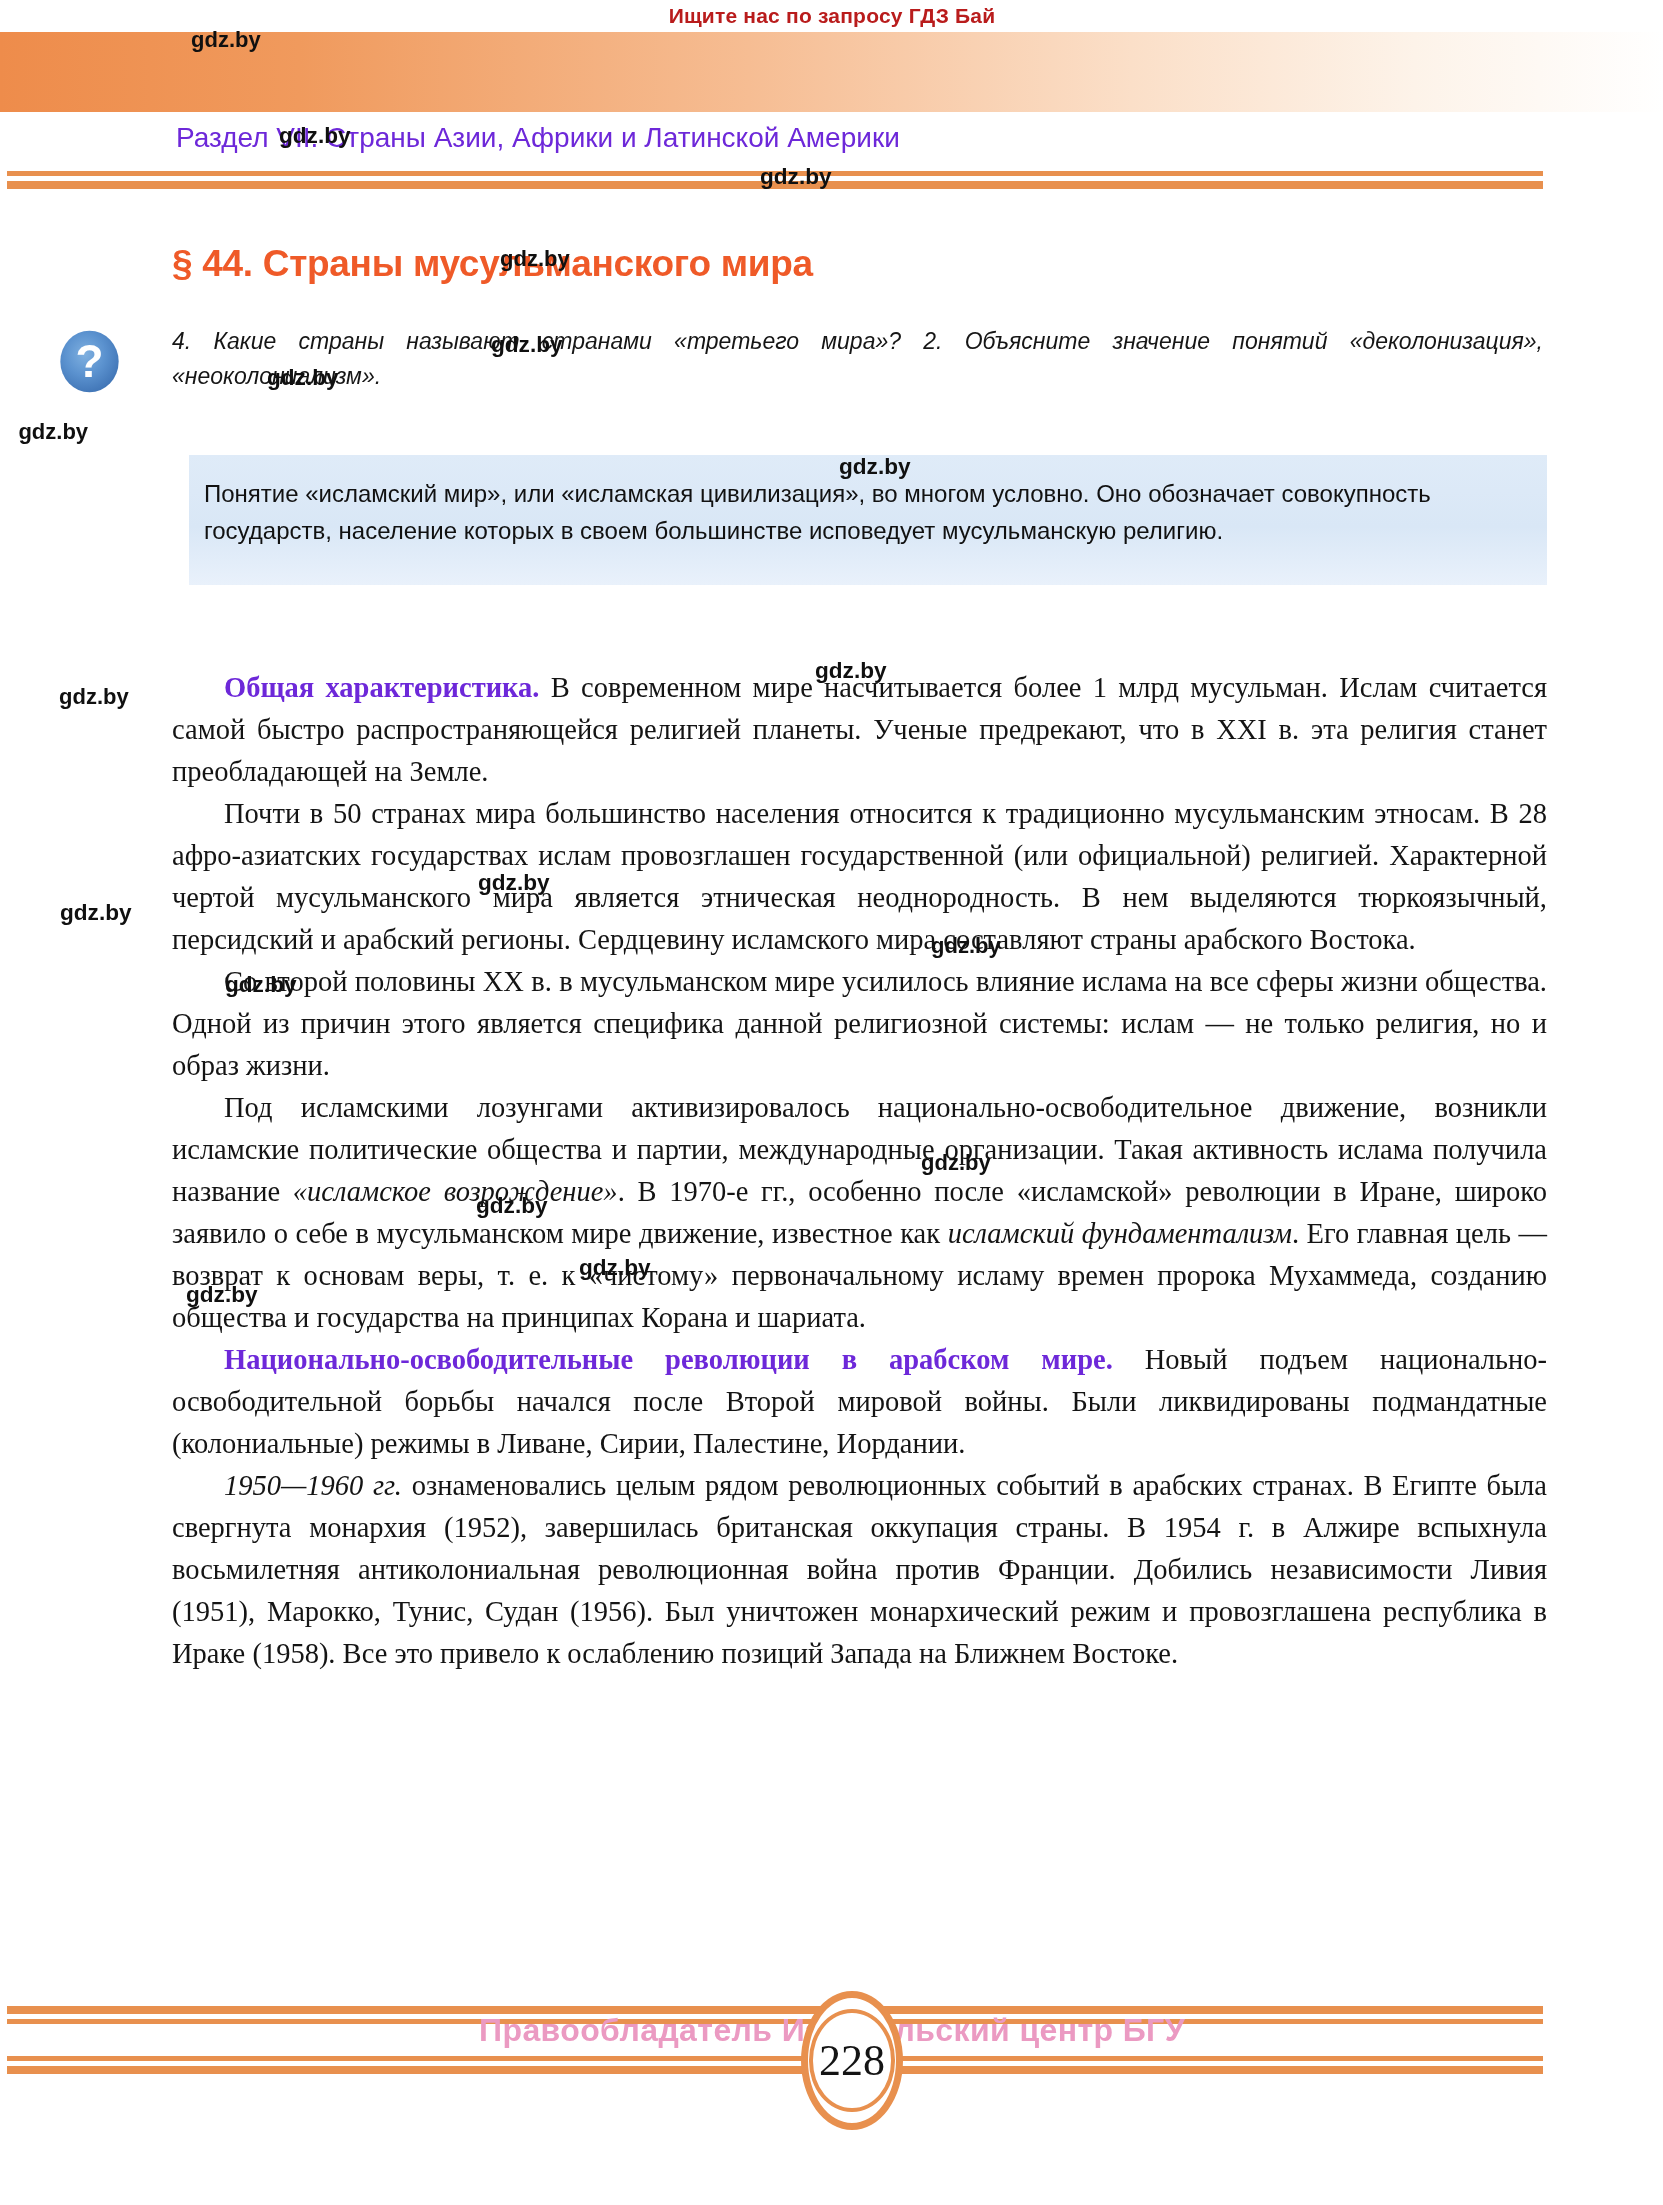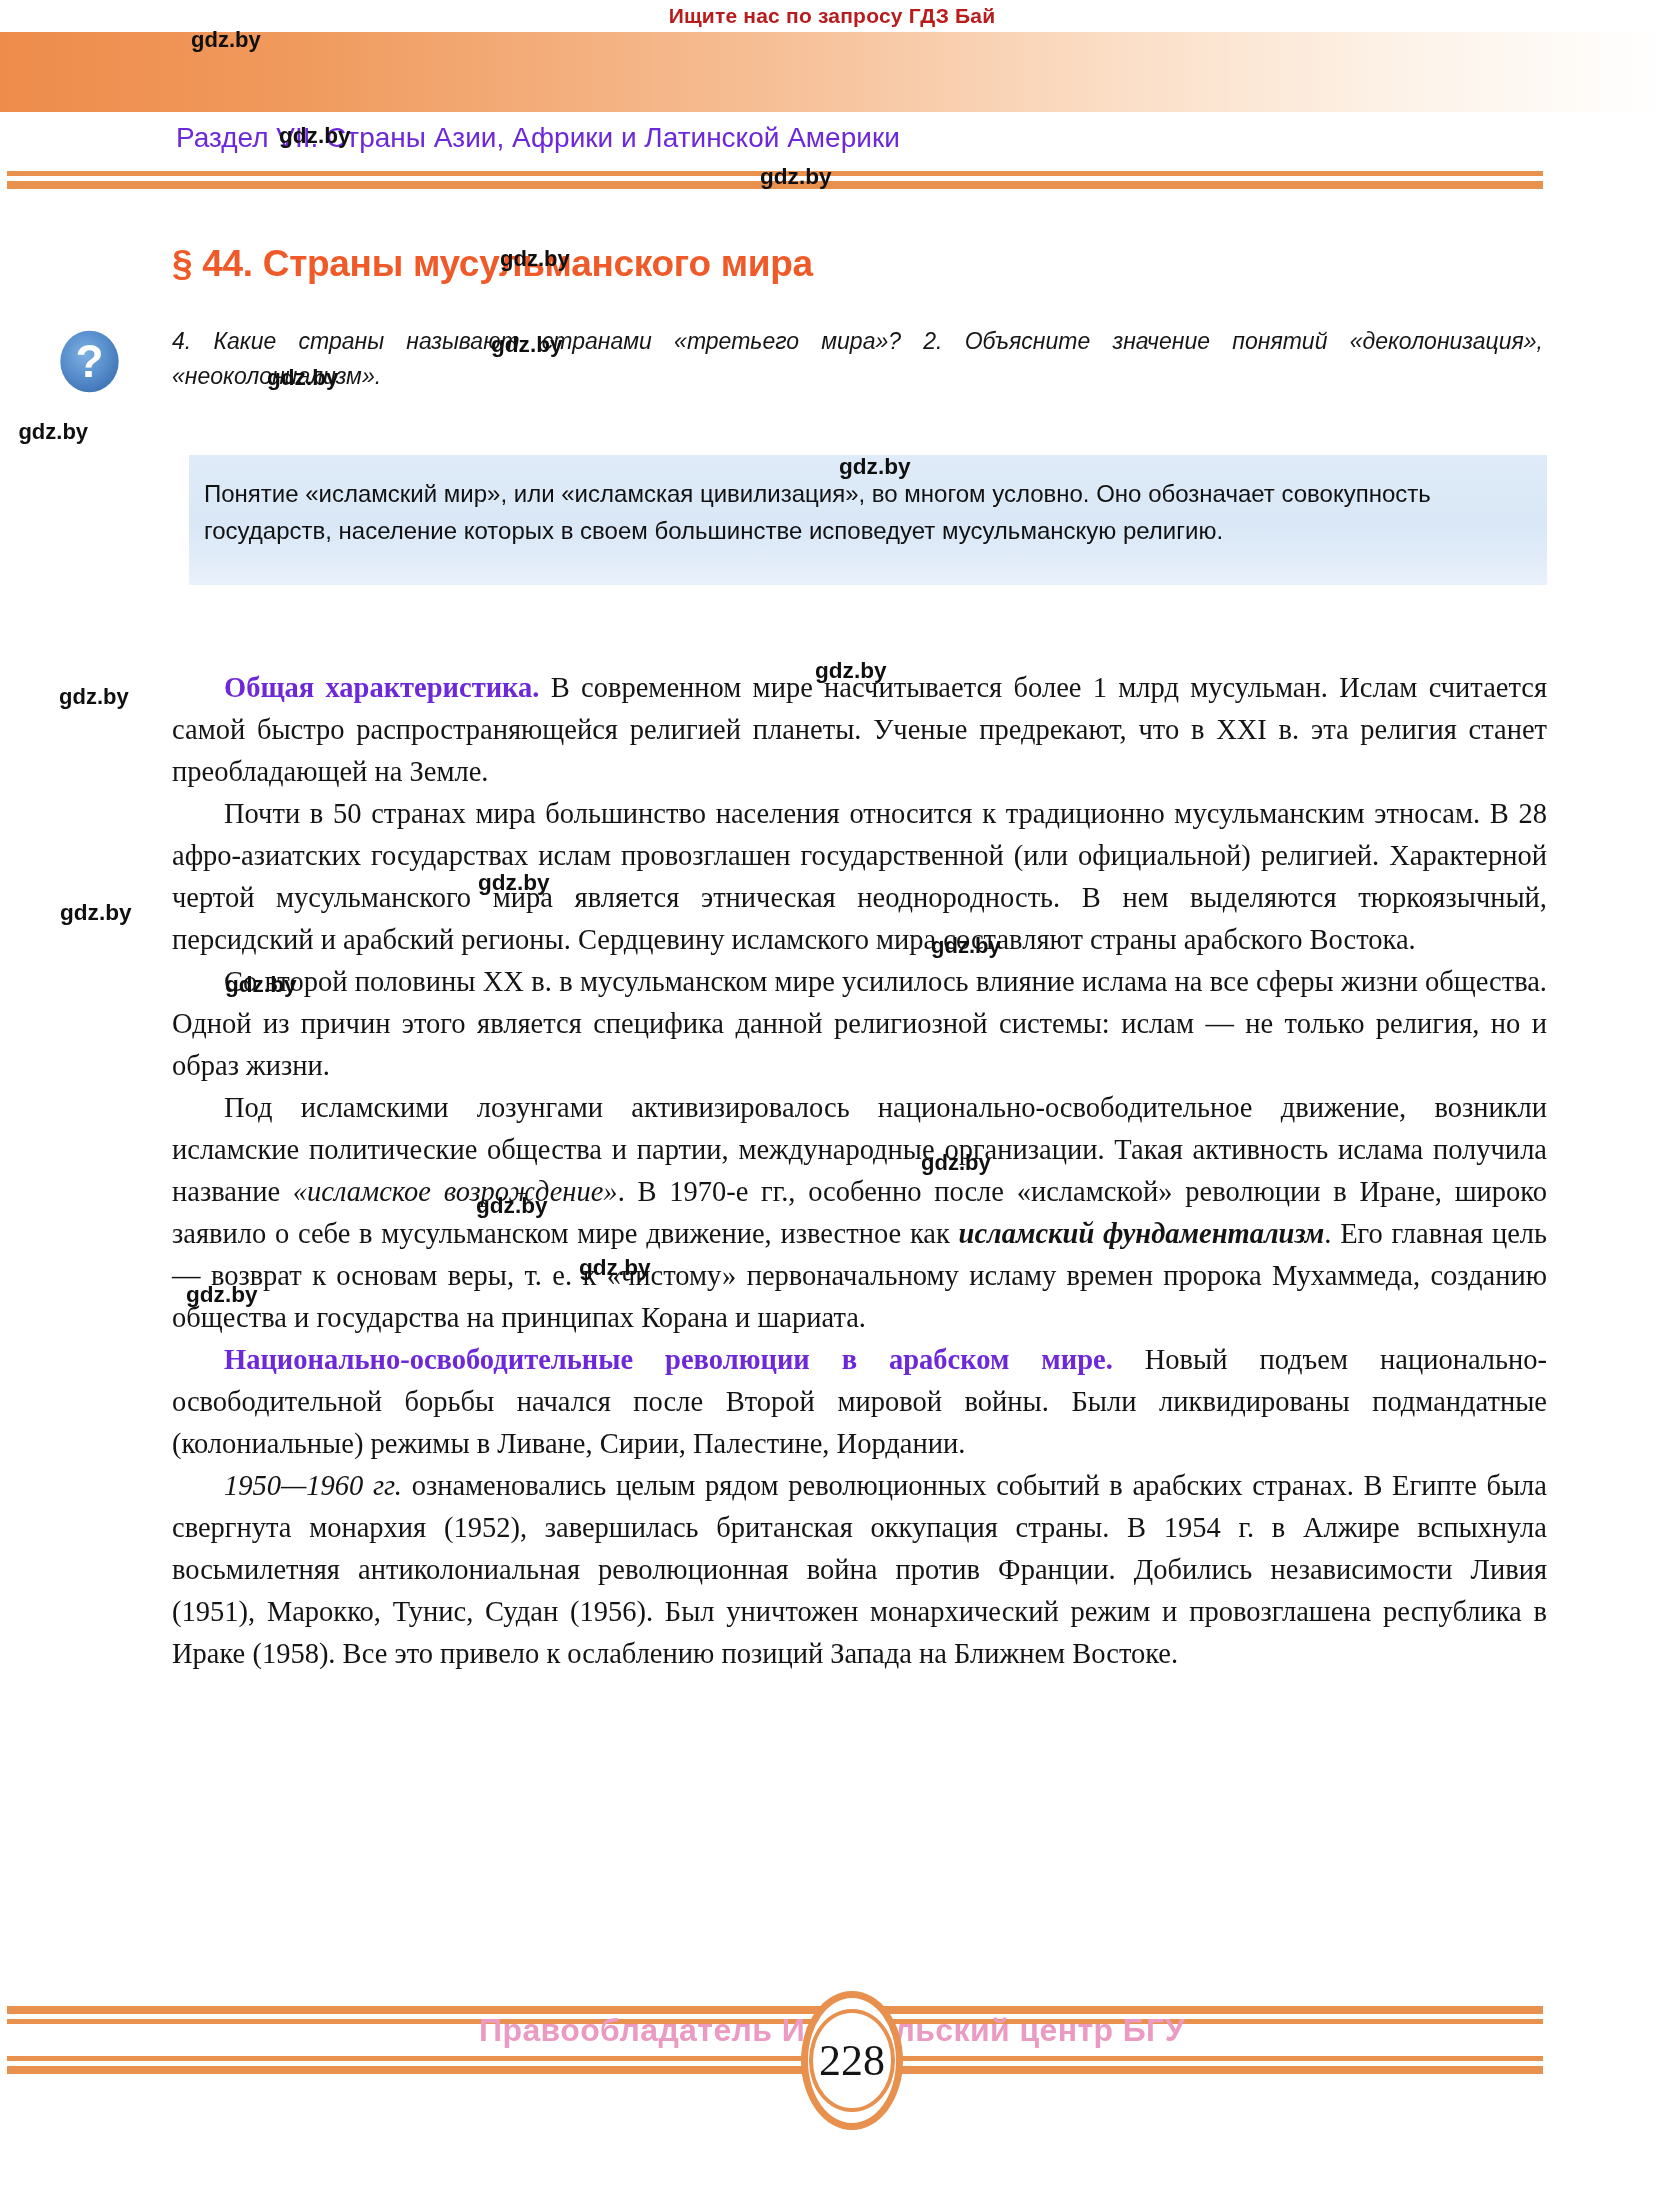--- a/index.html
+++ b/index.html
@@ -154,21 +154,21 @@
     text-align: justify;
     text-indent: 52px;
     -webkit-hyphens: manual;
     hyphens: manual;
   }
   .lead {
     color: #6d28d9;
     font-weight: 700;
   }
   .it { font-style: italic; }
-  .bi { font-style: italic; font-weight: 700; }
+  .bi { font-style: italic; font-weight: 400; }
 
   
   .rule-group-bottom {
     position: absolute;
     top: 2006px;
     left: 6.7px;
     width: 1536px;
   }
   .rule-group-bottom2 {
     position: absolute;

